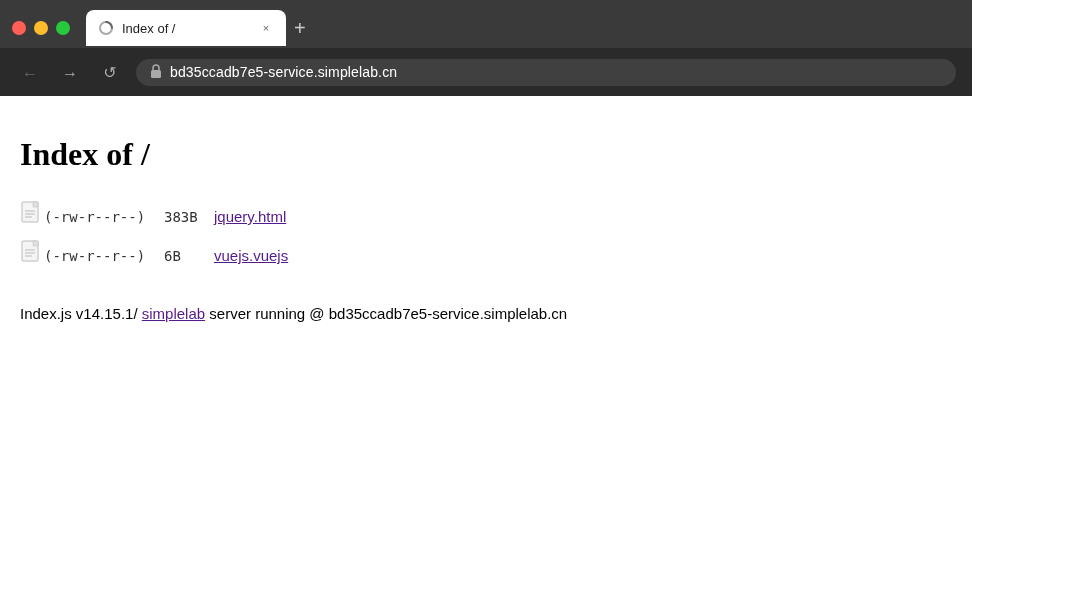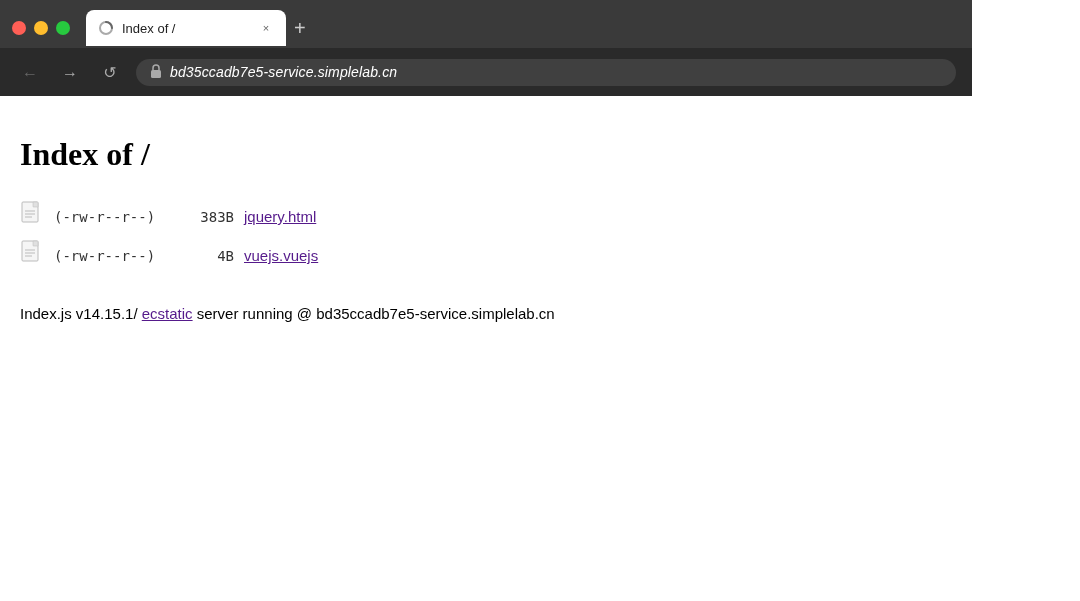--- a/index.html
+++ b/index.html
@@ -134,21 +134,20 @@
 
     .lock-icon {
       color: #aaa;
       font-size: 12px;
     }
 
     .url-text {
       font-size: 14px;
       color: #fff;
       letter-spacing: 0.01em;
-      font-style: italic;
     }
 
     
     .page-content {
       background: #fff;
       padding: 20px 20px 40px 20px;
       min-height: 505px;
     }
 
     .page-heading {
@@ -161,38 +160,36 @@
     }
 
     .file-list {
       list-style: none;
       margin-bottom: 30px;
     }
 
     .file-item {
       display: flex;
       align-items: center;
-      gap: 10px;
       padding: 4px 0;
       font-size: 15px;
     }
 
     .file-permissions {
       color: #333;
       font-family: monospace;
       font-size: 14px;
       min-width: 120px;
     }
 
     .file-size {
       color: #333;
       font-family: monospace;
       font-size: 14px;
       min-width: 50px;
-      text-align: right;
     }
 
     .file-link {
       color: #551a8b;
       font-size: 15px;
       cursor: pointer;
     }
 
     .footer-text {
       font-size: 15px;
@@ -280,22 +277,22 @@
           <svg width="24" height="28" viewBox="0 0 24 28">
             <rect x="2" y="1" width="16" height="20" rx="1" fill="#f5f5f5" stroke="#bbb" stroke-width="1"></rect>
             <path d="M13 1 L18 6" fill="none" stroke="#bbb" stroke-width="1"></path>
             <rect x="13" y="1" width="5" height="5" rx="0.5" fill="#e0e0e0" stroke="#bbb" stroke-width="0.5"></rect>
             <line x1="5" y1="10" x2="15" y2="10" stroke="#bbb" stroke-width="1"></line>
             <line x1="5" y1="13" x2="15" y2="13" stroke="#bbb" stroke-width="1"></line>
             <line x1="5" y1="16" x2="12" y2="16" stroke="#bbb" stroke-width="1"></line>
           </svg>
         </span>
         <span class="file-permissions">(-rw-r--r--)</span>
-        <span class="file-size">4B</span>
+        <span class="file-size">6B</span>
         <a class="file-link" href="#">vuejs.vuejs</a>
       </li>
     </ul>
 
     <p class="footer-text">
-      <span>Index.js v14.15.1/ </span><a class="footer-link" href="#">ecstatic</a><span> server running @ bd35ccadb7e5-service.simplelab.cn</span>
+      <span>Index.js v14.15.1/ </span><a class="footer-link" href="#">simplelab</a><span> server running @ bd35ccadb7e5-service.simplelab.cn</span>
     </p>
   </div>
 </div>
 
 </body></html>

